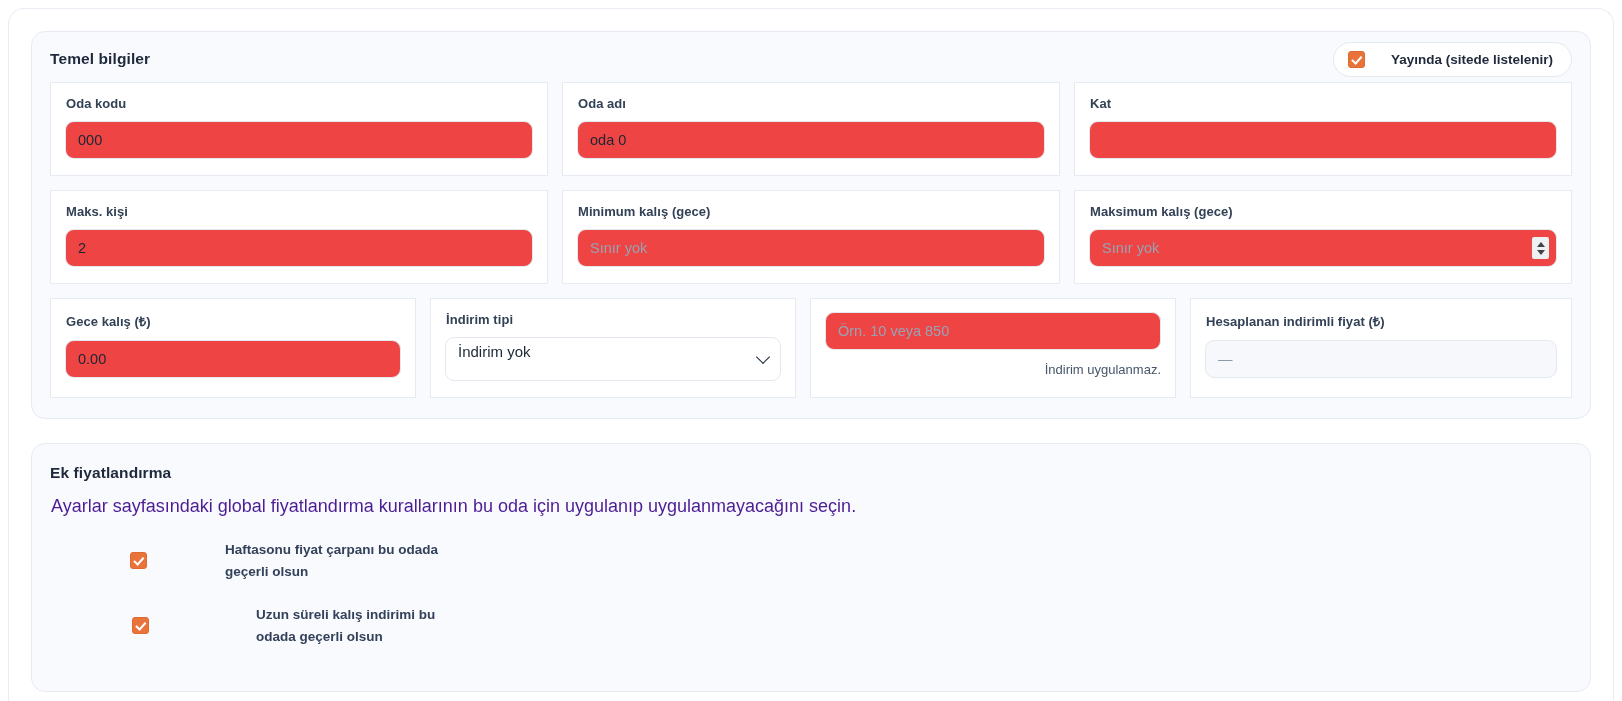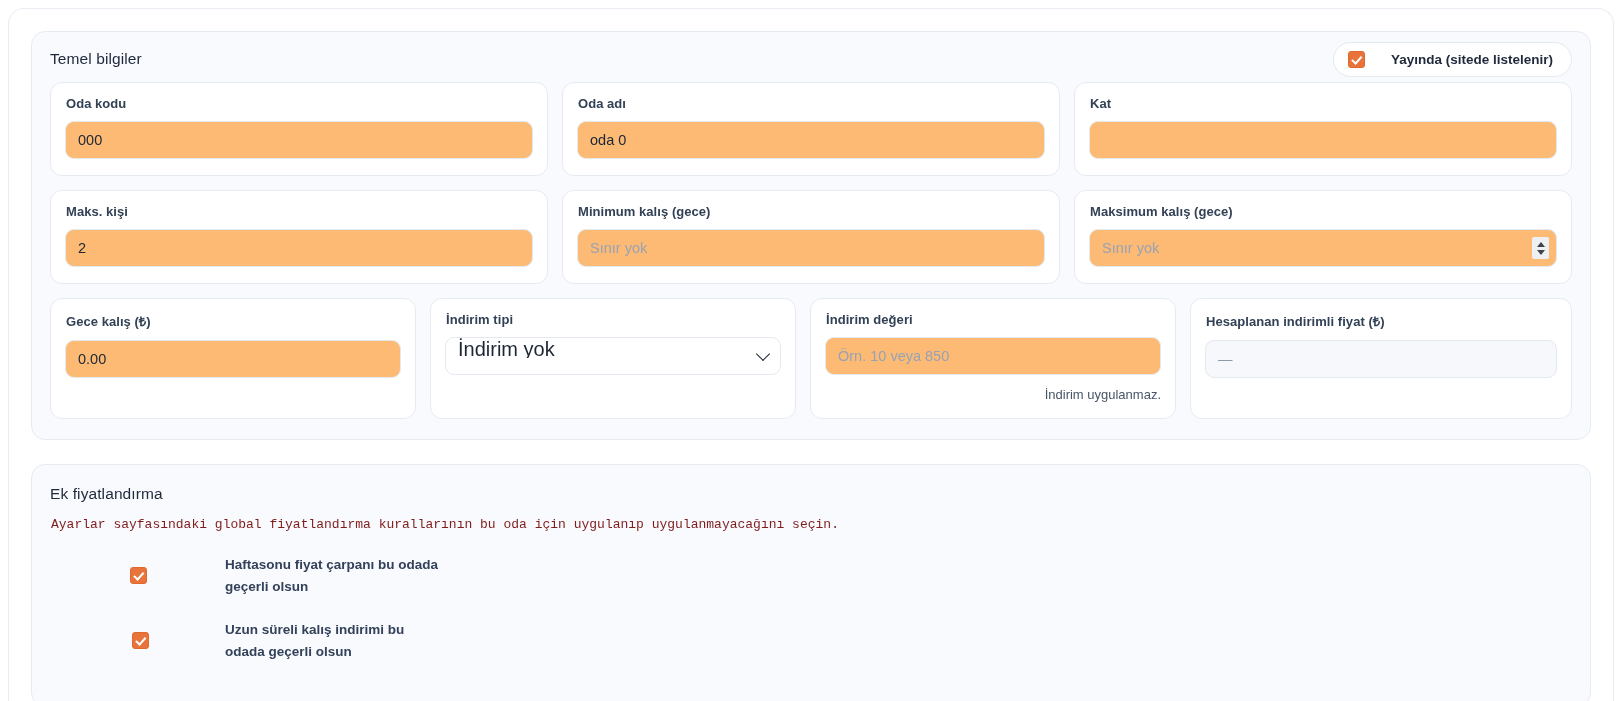--- a/index.html
+++ b/index.html
@@ -50,21 +50,21 @@
     margin-top: 0;
     padding: 18px 18px 20px 18px;
   }
   .card-extra {
     margin-top: 24px;
     padding: 20px 18px 22px 18px;
   }
 
   .card-title {
     font-size: 15.5px;
-    font-weight: normal;
+    font-weight: bold;
     color: #1e293b;
     letter-spacing: 0.1px;
     margin: 0 0 2px 0;
   }
 
   
   .publish-pill {
     position: absolute;
     right: 18px;
     top: 10px;
@@ -111,41 +111,41 @@
   .row {
     display: flex;
     gap: 14px;
     margin-top: 14px;
   }
   .row-3 > .field-box { flex: 1 1 0; }
 
   .field-box {
     background: #ffffff;
     border: 1px solid #e6ebf2;
-    border-radius: 12px;
+    border-radius: 0;
     box-sizing: border-box;
     padding: 13px 14px 16px 14px;
   }
 
   .field-label {
     display: block;
     font-size: 13px;
     font-weight: bold;
     color: #324155;
     margin: 0 0 10px 1px;
     letter-spacing: 0.05px;
   }
 
   .input {
     width: 100%;
     box-sizing: border-box;
     height: 38px;
     border: 1px solid #e4e9f0;
     border-radius: 9px;
-    background: #fdba74;
+    background: #ef4444;
     padding: 0 12px;
     font-size: 14.5px;
     color: #1c2735;
     font-family: "Liberation Sans", sans-serif;
     outline: none;
   }
   .input::placeholder { color: #97a3b4; }
   .input.readonly {
     background: #f6f8fb;
     color: #8d99a9;
@@ -176,26 +176,26 @@
     border-right: 4px solid transparent;
   }
   .spinner i.up { border-bottom: 5px solid #3d444c; }
   .spinner i.down { border-top: 5px solid #3d444c; }
 
   
   .select-wrap { position: relative; }
   .select {
     width: 100%;
     box-sizing: border-box;
-    height: 38px;
+    height: 44px;
     border: 1px solid #e4e9f0;
     border-radius: 9px;
     background: #ffffff;
     padding: 0 34px 16px 12px;
-    font-size: 20px;
+    font-size: 15px;
     color: #1c2735;
     font-family: "Liberation Sans", sans-serif;
     appearance: none;
     -webkit-appearance: none;
     outline: none;
   }
   .chev {
     position: absolute;
     right: 13px;
     top: 50%;
@@ -209,24 +209,23 @@
 
   .help-text {
     margin: 12px 0 0 1px;
     font-size: 13px;
     color: #475569;
     text-align: right;
   }
 
   
   .section-desc {
-    font-size: 13px;
-    color: #7f1d1d;
+    font-size: 18px;
+    color: #4c1d95;
     margin: 14px 0 0 1px;
-    font-family: Liberation Mono, monospace;
   }
   .toggle-list { margin-top: 22px; }
   .toggle-row {
     display: flex;
     align-items: center;
     margin-bottom: 22px;
     gap: 40px;
   }
   .toggle-row .cbx-cell {
     width: 135px;
@@ -305,21 +304,20 @@
           <label class="field-label">İndirim tipi</label>
           <div class="select-wrap">
             <select class="select">
               <option>İndirim yok</option>
             </select>
             <span class="chev"></span>
           </div>
         </div>
 
         <div class="field-box" style="flex:0 0 366px;">
-          <label class="field-label">İndirim değeri</label>
           <input class="input" type="text" placeholder="Örn. 10 veya 850" style="">
           <div class="help-text">İndirim uygulanmaz.</div>
         </div>
 
         <div class="field-box" style="flex:1 1 0;">
           <label class="field-label">Hesaplanan indirimli fiyat (₺)</label>
           <input class="input readonly" type="text" readonly="" value="—" style="">
         </div>
       </div>
     </section>
@@ -333,19 +331,19 @@
           <div class="cbx-cell">
             <span class="cbx"></span>
           </div>
           <div class="toggle-label">Haftasonu fiyat çarpanı bu odada geçerli olsun</div>
         </div>
 
         <div class="toggle-row second">
           <div class="cbx-cell">
             <span class="cbx"></span>
           </div>
-          <div class="toggle-label" style="max-width:185px;">Uzun süreli kalış indirimi bu odada geçerli olsun</div>
+          <div class="toggle-label" style="max-width:185px;margin-left:31px;">Uzun süreli kalış indirimi bu odada geçerli olsun</div>
         </div>
       </div>
     </section>
 
   </div>
 </div>
 
 </body></html>

